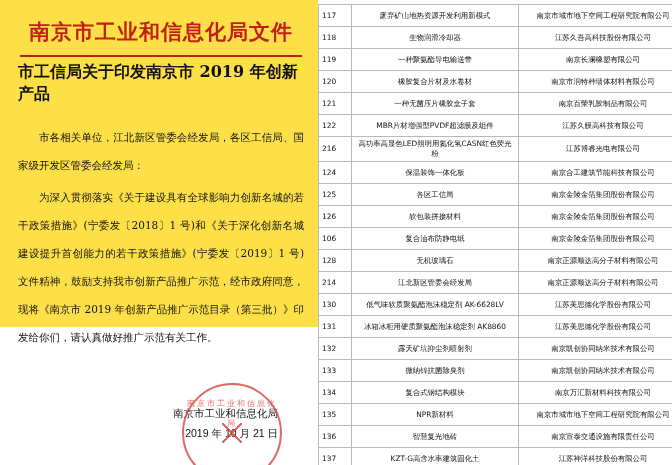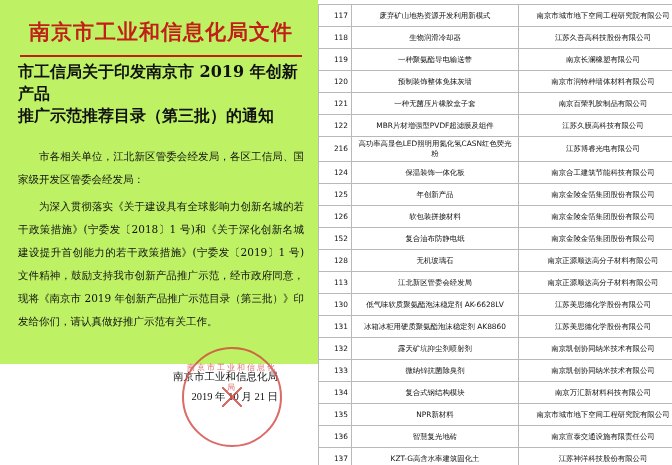--- a/index.html
+++ b/index.html
@@ -19,24 +19,24 @@
     width: 672px;
     height: 465px;
     display: flex;
     background: #fff;
   }
 
   
   .doc {
     position: relative;
     width: 318px;
-    height: 364px;
+    height: 327px;
     box-sizing: border-box;
     padding: 8px 14px 0 18px;
-    background: #bef264;
+    background: #fde047;
   }
   .doc-header {
     text-align: center;
     margin-top: 10px;
   }
   .doc-title {
     font-family: "DejaVu Serif", "Liberation Serif", serif;
     font-weight: bold;
     color: #c02018;
     font-size: 21px;
@@ -54,34 +54,34 @@
     font-family: "DejaVu Serif", "Liberation Serif", serif;
     font-weight: bold;
     font-size: 16px;
     line-height: 22px;
     color: #111;
   }
   .doc-body {
     margin-top: 18px;
     font-family: "DejaVu Serif", "Liberation Serif", serif;
     font-size: 10.5px;
-    line-height: 23px;
+    line-height: 28px;
     color: #111;
     text-align: justify;
   }
   .doc-body p {
     margin: 0 0 4px 0;
     text-indent: 21px;
   }
   .sign-block {
     position: relative;
-    margin-top: 34px;
+    margin-top: 52px;
     text-align: right;
     padding-right: 26px;
-    font-family: Liberation Serif, serif;
+    font-family: Liberation Sans, sans-serif;
     font-size: 10.5px;
     line-height: 20px;
     color: #111;
   }
   .seal {
     position: absolute;
     right: 22px;
     top: -20px;
     width: 96px;
     height: 96px;
@@ -135,21 +135,21 @@
   table.list td {
     border: 0.8px solid #b9b9b9;
     padding: 2px 3px;
     vertical-align: middle;
     line-height: 10px;
     height: 17px;
     overflow: hidden;
   }
   td.c-no {
     width: 26px;
-    text-align: right;
+    text-align: left;
   }
   td.c-name {
     width: 160px;
     text-align: center;
   }
   td.c-org {
     width: 162px;
     text-align: center;
   }
   td.two-line {
@@ -163,21 +163,20 @@
 
   <div class="doc">
 
     <div class="doc-header">
       <div class="doc-title">南京市工业和信息化局文件</div>
       <div class="doc-rule"></div>
     </div>
 
     <div class="doc-subject">
       <div>市工信局关于印发南京市 2019 年创新产品</div>
-      <div>推广示范推荐目录（第三批）的通知</div>
     </div>
 
     <div class="doc-body">
       <p>市各相关单位，江北新区管委会经发局，各区工信局、国家级开发区管委会经发局：</p>
       <p>为深入贯彻落实《关于建设具有全球影响力创新名城的若干政策措施》(宁委发〔2018〕1 号)和《关于深化创新名城建设提升首创能力的若干政策措施》(宁委发〔2019〕1 号)文件精神，鼓励支持我市创新产品推广示范，经市政府同意，现将《南京市 2019 年创新产品推广示范目录（第三批）》印发给你们，请认真做好推广示范有关工作。</p>
     </div>
 
     <div class="sign-block">
       <div class="seal">
         <div class="seal-text">南京市工业和信息化局</div>
@@ -200,21 +199,21 @@
           <td class="c-name">生物润滑冷却器</td>
           <td class="c-org">江苏久吾高科技股份有限公司</td>
         </tr>
         <tr>
           <td class="c-no">119</td>
           <td class="c-name">一种聚氨酯导电输送带</td>
           <td class="c-org">南京长澜橡塑有限公司</td>
         </tr>
         <tr>
           <td class="c-no">120</td>
-          <td class="c-name">预制装饰整体免抹灰墙</td>
+          <td class="c-name">橡胶复合片材及水卷材</td>
           <td class="c-org">南京市润特种墙体材料有限公司</td>
         </tr>
         <tr>
           <td class="c-no">121</td>
           <td class="c-name">一种无菌压片橡胶盒子套</td>
           <td class="c-org">南京百荣乳胶制品有限公司</td>
         </tr>
         <tr>
           <td class="c-no">122</td>
           <td class="c-name">MBR片材增强型PVDF超滤膜及组件</td>
@@ -225,40 +224,40 @@
           <td class="c-name two-line">高功率高显色LED照明用氮化氢CASN红色荧光粉</td>
           <td class="c-org">江苏博睿光电有限公司</td>
         </tr>
         <tr>
           <td class="c-no">124</td>
           <td class="c-name">保温装饰一体化板</td>
           <td class="c-org">南京合工建筑节能科技有限公司</td>
         </tr>
         <tr>
           <td class="c-no">125</td>
-          <td class="c-name">年创新产品</td>
+          <td class="c-name">各区工信局</td>
           <td class="c-org">南京金陵金箔集团股份有限公司</td>
         </tr>
         <tr>
           <td class="c-no">126</td>
           <td class="c-name">软包装拼接材料</td>
           <td class="c-org">南京金陵金箔集团股份有限公司</td>
         </tr>
         <tr>
-          <td class="c-no">152</td>
+          <td class="c-no">106</td>
           <td class="c-name">复合油布防静电纸</td>
           <td class="c-org">南京金陵金箔集团股份有限公司</td>
         </tr>
         <tr>
           <td class="c-no">128</td>
           <td class="c-name">无机玻璃石</td>
           <td class="c-org">南京正源顺达高分子材料有限公司</td>
         </tr>
         <tr>
-          <td class="c-no">113</td>
+          <td class="c-no">214</td>
           <td class="c-name">江北新区管委会经发局</td>
           <td class="c-org">南京正源顺达高分子材料有限公司</td>
         </tr>
         <tr>
           <td class="c-no">130</td>
           <td class="c-name two-line">低气味软质聚氨酯泡沫稳定剂 AK-6628LV</td>
           <td class="c-org">江苏美思德化学股份有限公司</td>
         </tr>
         <tr>
           <td class="c-no">131</td>

